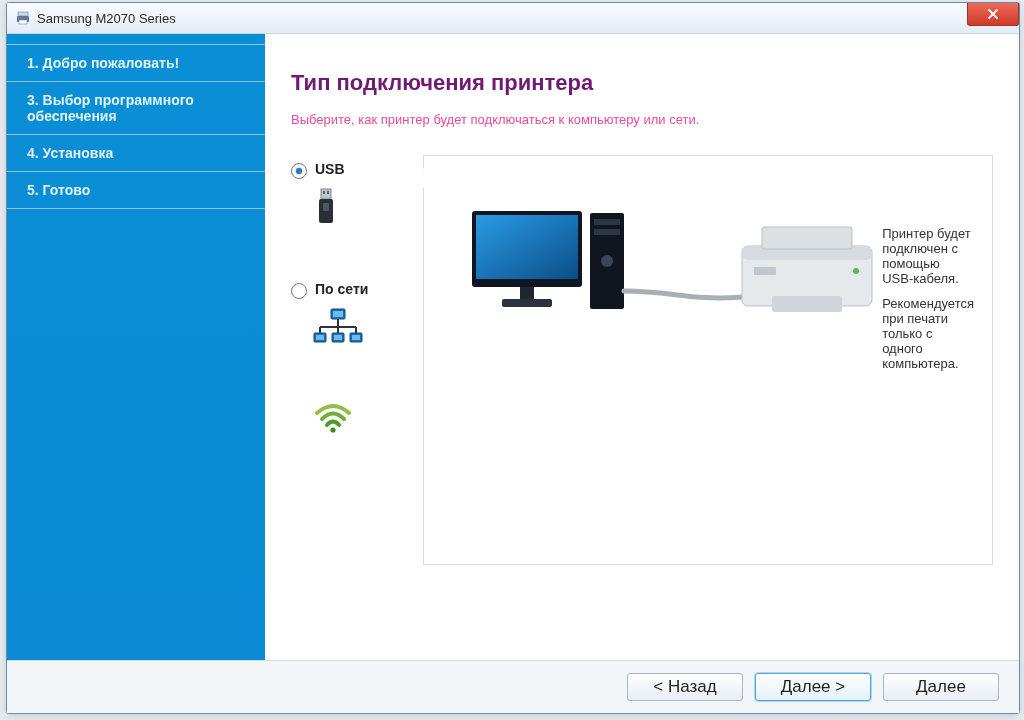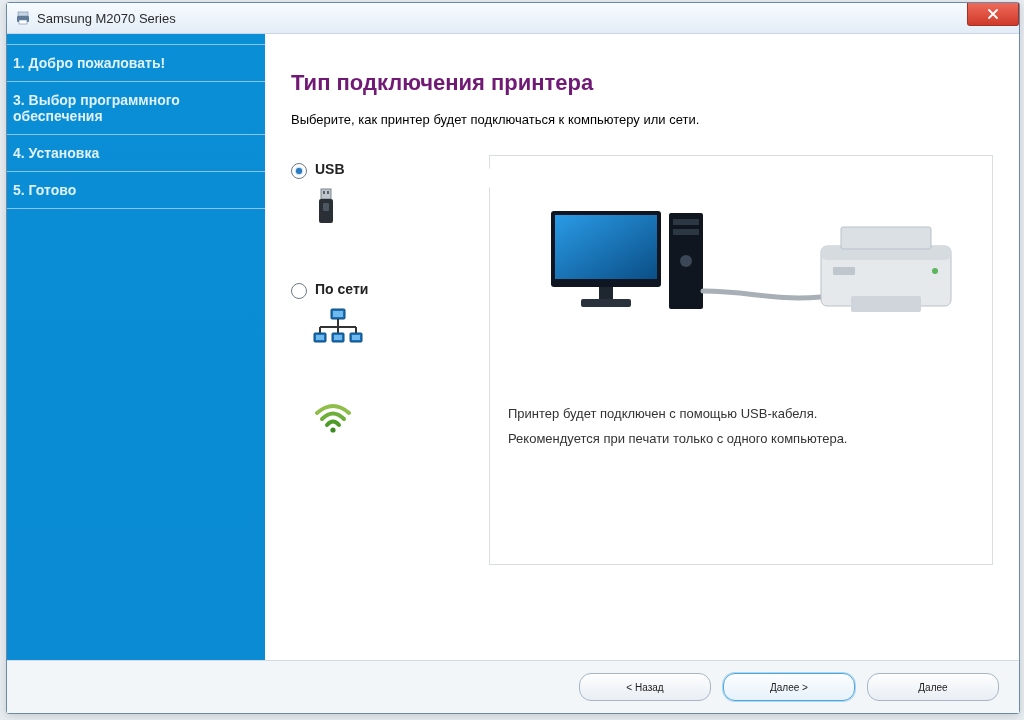--- a/index.html
+++ b/index.html
@@ -64,21 +64,21 @@
     min-height: 0;
   }
   .sidebar {
     width: 258px;
     background: linear-gradient(#0a8ed6,#0a8bd3);
     color: #fff;
     padding-top: 10px;
     display: flex; flex-direction: column;
   }
   .sidebar .step {
-    padding: 10px 16px 10px 6px;
+    padding: 10px 16px 10px 20px;
     border-bottom: 1px solid rgba(255,255,255,.5);
     font-size: 14px;
     font-weight: 700;
     color: #dff1fb;
     cursor: default;
   }
   .sidebar .step.active {
     background: #fff;
     color: #1a1a1a;
   }
@@ -92,26 +92,26 @@
     min-width: 0;
   }
   .page-title {
     font-size: 22px;
     font-weight: 700;
     color: #701a75;
     margin: 0 0 16px 0;
   }
   .page-subtitle {
     font-size: 13px;
-    color: #000000;
+    color: #ec4899;
     margin: 0 0 28px 0;
   }
   .opts-row {
     display: flex;
-    gap: 28px;
+    gap: 16px;
   }
   .opts {
     width: 170px;
     display: flex;
     flex-direction: column;
     gap: 54px;
     padding-top: 6px;
   }
   .opt {
     display: flex; flex-direction: column;
@@ -143,21 +143,21 @@
   }
   .opt-iconbox svg { display: block; }
 
   .preview {
     flex: 1;
     border: 1px solid #d7dde3;
     min-height: 360px;
     position: relative;
     background: #fff;
     padding: 30px 18px 18px 18px;
-    display: flex; flex-direction: column;
+    display: flex; flex-direction: row;
   }
   
   .preview .caret {
     position: absolute;
     left: -10px; top: 12px;
     width: 0; height: 0;
     border-top: 10px solid transparent;
     border-bottom: 10px solid transparent;
     border-right: 10px solid #fff;
   }
@@ -192,26 +192,26 @@
   .footer {
     height: 52px;
     border-top: 1px solid #d3dae1;
     background: #f3f6f9;
     display: flex; align-items: center; justify-content: flex-end;
     padding: 0 20px; gap: 12px;
   }
   .btn {
     min-width: 90px;
     height: 26px;
-    padding: 0 20px;
-    font-size: 10px;
+    padding: 0 12px;
+    font-size: 17px;
     color: #222;
     background: linear-gradient(#fefefe,#e8eef4);
     border: 1px solid #a8b6c4;
-    border-radius: 12px;
+    border-radius: 3px;
     display: inline-flex; align-items: center; justify-content: center;
     cursor: pointer;
   }
   .btn.primary {
     border-color: #4aa7e0;
     box-shadow: 0 0 0 1px rgba(74,167,224,.4);
     background: linear-gradient(#fdfeff,#e6f2fb);
   }
 </style>
 </head>

